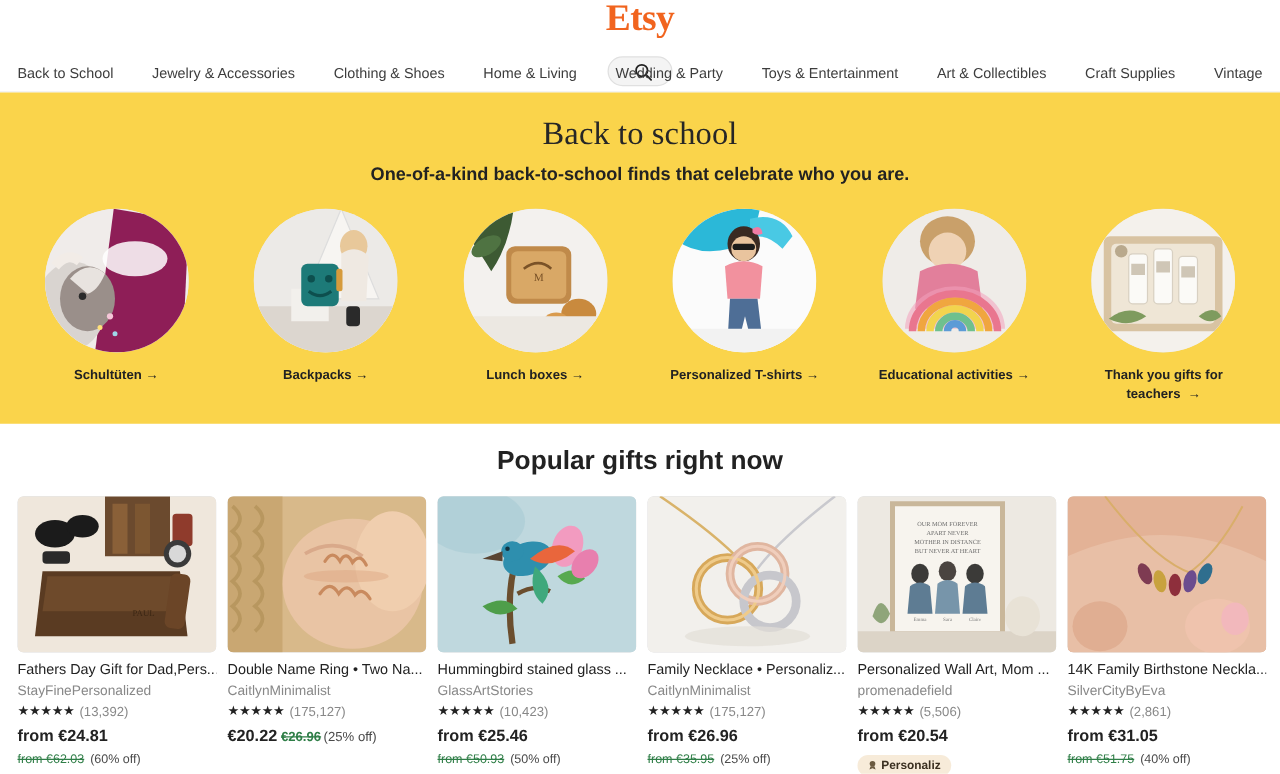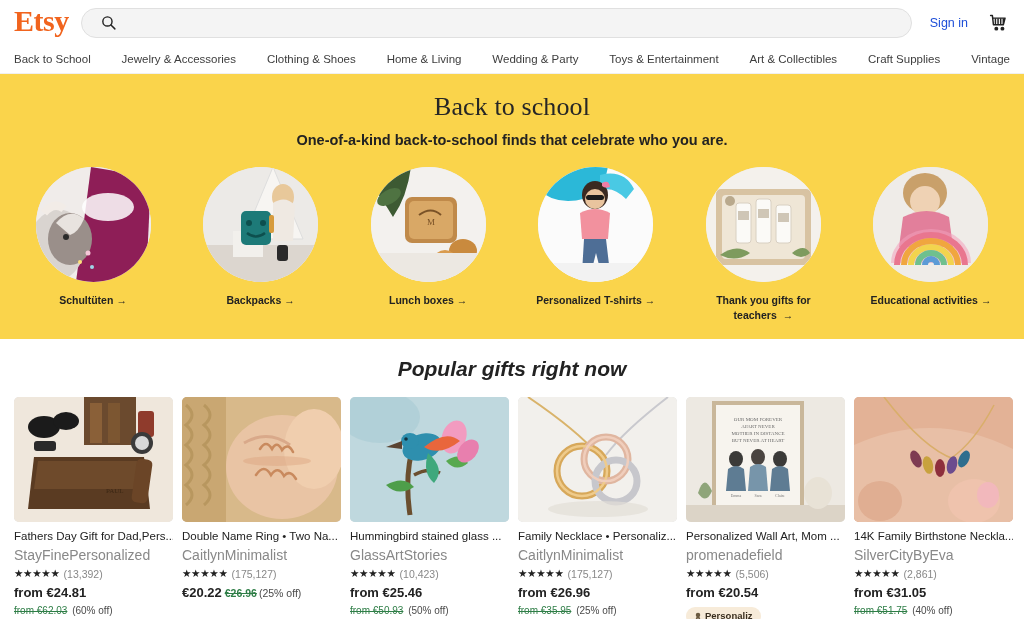--- a/index.html
+++ b/index.html
@@ -6,21 +6,21 @@
   html, body {
     width:1024px; height:619px;
     background:#fff; overflow:hidden;
     font-family:"Liberation Sans", sans-serif;
     color:#222;
   }
 
   
   .header {
     height:45px; display:flex; align-items:center;
-    padding:0 14px; gap:12px; background:#fff;
+    padding:0 14px; gap:12px; background:#fff;flex-direction:column;
   }
   .logo {
     font-family:"Liberation Serif", serif;
     font-size:30px; font-weight:700; color:#F1641E;
     letter-spacing:-0.5px; line-height:1; padding-bottom:3px;
     cursor:pointer; user-select:none;
   }
   .searchwrap {
     flex:1; height:30px; background:#f4f4f4;
     border:1px solid #e0e0e0; border-radius:20px;
@@ -78,36 +78,36 @@
   .cat-circle svg { display:block; width:100%; height:100%; }
   .cat-label {
     margin-top:11px; font-size:10.5px; font-weight:700; color:#222;
     text-align:center; line-height:1.45; max-width:140px;
   }
   .cat-label .arrow { font-weight:700; display:inline-block; padding-left:3px; }
 
   
   .section-title {
     text-align:center; font-size:21px; font-weight:700;
-    color:#222; margin-top:18px; margin-bottom:16px;font-style:italic;
+    color:#222; margin-top:18px; margin-bottom:16px;
   }
   .grid {
     display:flex; gap:9px; padding:0 14px; align-items:flex-start;
   }
   .card { width:159px; cursor:pointer; }
   .card-img {
     width:159px; height:125px; border-radius:5px;
     overflow:hidden; background:#ddd;
   }
   .card-img svg { display:block; width:100%; height:100%; }
   .card-title {
     font-size:11.5px; color:#222; margin-top:7px;
     white-space:nowrap; overflow:hidden; line-height:1.25;
   }
-  .card-shop { font-size:14px; color:#888; margin-top:3px; line-height:1.3; }
+  .card-shop { font-size:11px; color:#888; margin-top:3px; line-height:1.3; }
   .card-rating { display:flex; align-items:center; gap:4px; margin-top:3px; }
   .stars { font-size:10.5px; color:#222; letter-spacing:-0.3px; line-height:1; position:relative; }
   .stars .base { color:#222; }
   .rating-count { font-size:10.5px; color:#888; }
   .card-price { font-size:13px; font-weight:700; color:#222; margin-top:5px; line-height:1.3; }
   .card-price .orig {
     font-size:10.5px; font-weight:700; color:#2F7E47;
     text-decoration:line-through; margin-left:3px;
   }
   .card-price .pct { font-size:10.5px; font-weight:400; color:#4a4a4a; margin-left:2px; }
@@ -248,57 +248,57 @@
         </svg>
       </div>
       <div class="cat-label">
         <span>Personalized T-shirts</span><span class="arrow">→</span>
       </div>
     </div>
 
     <div class="cat">
       <div class="cat-circle">
         <svg viewBox="0 0 115 115">
+            <rect width="115" height="115" fill="#efece8"></rect>
+          <ellipse cx="52" cy="26" rx="22" ry="20" fill="#C9A06A"></ellipse>
+          <ellipse cx="52" cy="34" rx="15" ry="15" fill="#EFD2B4"></ellipse>
+          <path d="M30 50 q24 -12 46 0 l4 30 h-54Z" fill="#E27F9B"></path>
+          <path d="M18 96 a40 34 0 0 1 80 0Z" fill="#F2A0BC" opacity=".55"></path>
+          <path d="M24 98 a34 30 0 0 1 68 0" fill="none" stroke="#E9768F" stroke-width="6"></path>
+          <path d="M31 98 a27 24 0 0 1 54 0" fill="none" stroke="#F0A63F" stroke-width="6"></path>
+          <path d="M38 98 a20 18 0 0 1 40 0" fill="none" stroke="#F2D44E" stroke-width="6"></path>
+          <path d="M45 98 a13 12 0 0 1 26 0" fill="none" stroke="#6FC08E" stroke-width="6"></path>
+          <path d="M52 98 a6 6 0 0 1 12 0" fill="none" stroke="#5C9BD6" stroke-width="6"></path>
+        </svg>
+      </div>
+      <div class="cat-label">
+        <span>Educational activities</span><span class="arrow">→</span>
+      </div>
+    </div>
+
+    <div class="cat">
+      <div class="cat-circle">
+        <svg viewBox="0 0 115 115">
             <rect width="115" height="115" fill="#f4f1ec"></rect>
           <rect x="10" y="22" width="95" height="76" rx="5" fill="#D8C3A2"></rect>
           <rect x="16" y="28" width="83" height="64" rx="4" fill="#EFE6D6"></rect>
           <rect x="30" y="36" width="15" height="40" rx="3" fill="#fbfaf7" stroke="#d8d0c2"></rect>
           <rect x="50" y="32" width="15" height="44" rx="3" fill="#fbfaf7" stroke="#d8d0c2"></rect>
           <rect x="70" y="38" width="15" height="38" rx="3" fill="#fbfaf7" stroke="#d8d0c2"></rect>
           <rect x="32" y="44" width="11" height="9" fill="#cfc6b6"></rect>
           <rect x="52" y="42" width="11" height="9" fill="#cfc6b6"></rect>
           <rect x="72" y="46" width="11" height="9" fill="#cfc6b6"></rect>
           <path d="M14 88 q16 -12 30 -2 q-14 10 -30 2Z" fill="#7E9B5E"></path>
           <path d="M86 86 q12 -10 18 0 q-9 8 -18 0Z" fill="#7E9B5E"></path>
           <circle cx="24" cy="34" r="5" fill="#b9a98d"></circle>
         </svg>
       </div>
       <div class="cat-label">
         <span>Thank you gifts for teachers</span>
         <span class="arrow">→</span>
-      </div>
-    </div>
-
-    <div class="cat">
-      <div class="cat-circle">
-        <svg viewBox="0 0 115 115">
-            <rect width="115" height="115" fill="#efece8"></rect>
-          <ellipse cx="52" cy="26" rx="22" ry="20" fill="#C9A06A"></ellipse>
-          <ellipse cx="52" cy="34" rx="15" ry="15" fill="#EFD2B4"></ellipse>
-          <path d="M30 50 q24 -12 46 0 l4 30 h-54Z" fill="#E27F9B"></path>
-          <path d="M18 96 a40 34 0 0 1 80 0Z" fill="#F2A0BC" opacity=".55"></path>
-          <path d="M24 98 a34 30 0 0 1 68 0" fill="none" stroke="#E9768F" stroke-width="6"></path>
-          <path d="M31 98 a27 24 0 0 1 54 0" fill="none" stroke="#F0A63F" stroke-width="6"></path>
-          <path d="M38 98 a20 18 0 0 1 40 0" fill="none" stroke="#F2D44E" stroke-width="6"></path>
-          <path d="M45 98 a13 12 0 0 1 26 0" fill="none" stroke="#6FC08E" stroke-width="6"></path>
-          <path d="M52 98 a6 6 0 0 1 12 0" fill="none" stroke="#5C9BD6" stroke-width="6"></path>
-        </svg>
-      </div>
-      <div class="cat-label">
-        <span>Educational activities</span><span class="arrow">→</span>
       </div>
     </div>
 
   </div>
 </div>
 
 <div class="section-title">Popular gifts right now</div>
 
 <div class="grid">
 

